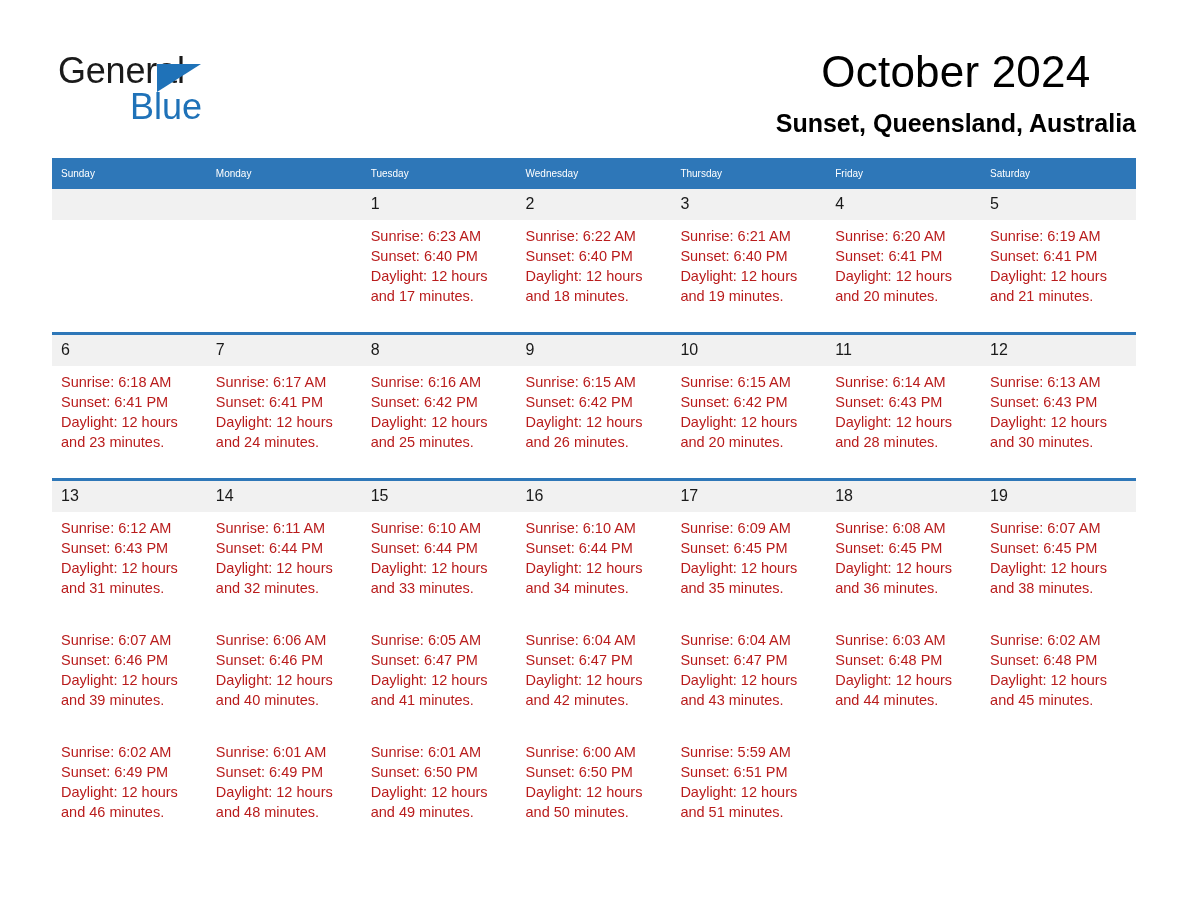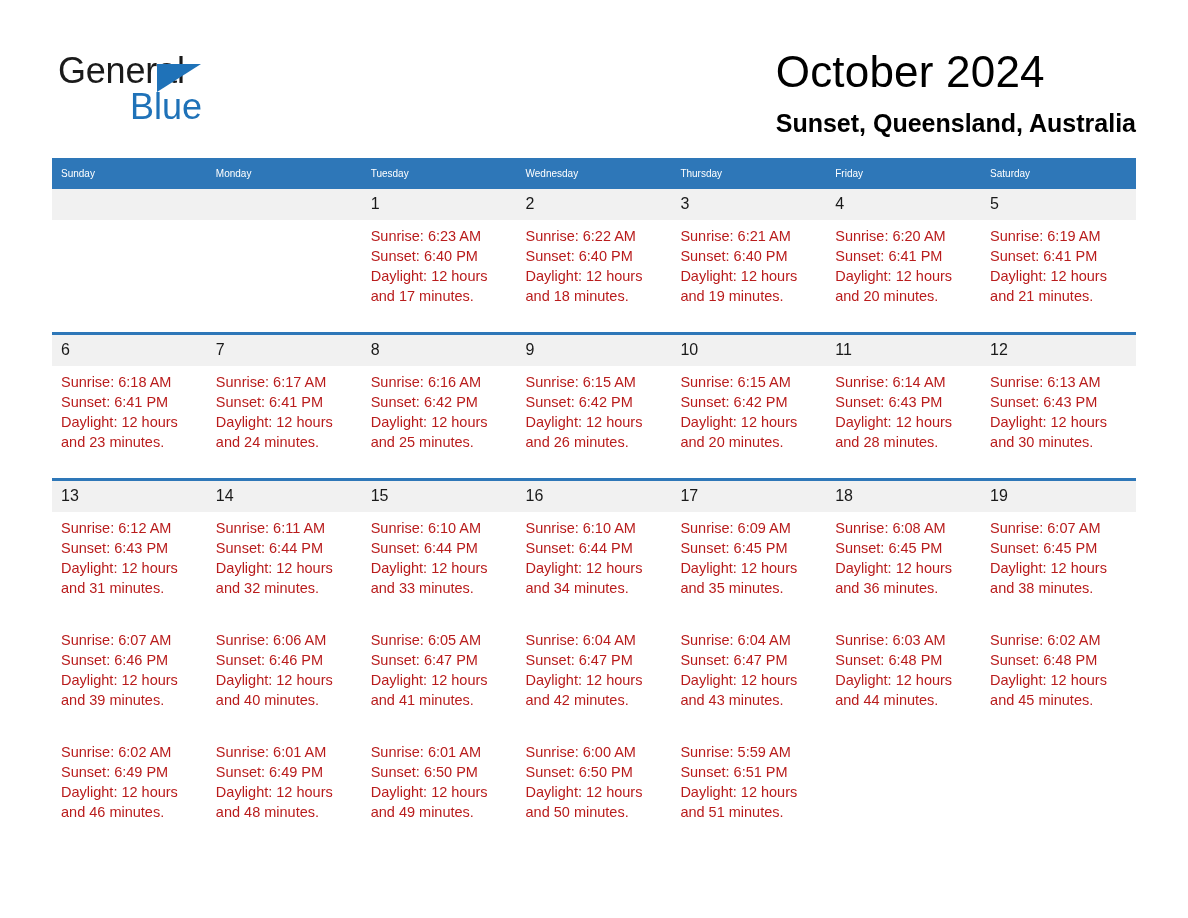--- a/index.html
+++ b/index.html
@@ -62,21 +62,21 @@
     top: 36px;
     font-size: 36px;
     color: #1f72b8;
     line-height: 42px;
   }
 
   .title-block {
     position: absolute;
     right: 0;
     top: 0;
-    text-align: left;
+    text-align: center;
   }
   .month-title {
     font-size: 44px;
     font-weight: normal;
     color: #000;
     line-height: 56px;
     margin: 0;
     letter-spacing: 0.2px;
   }
   .location-title {

